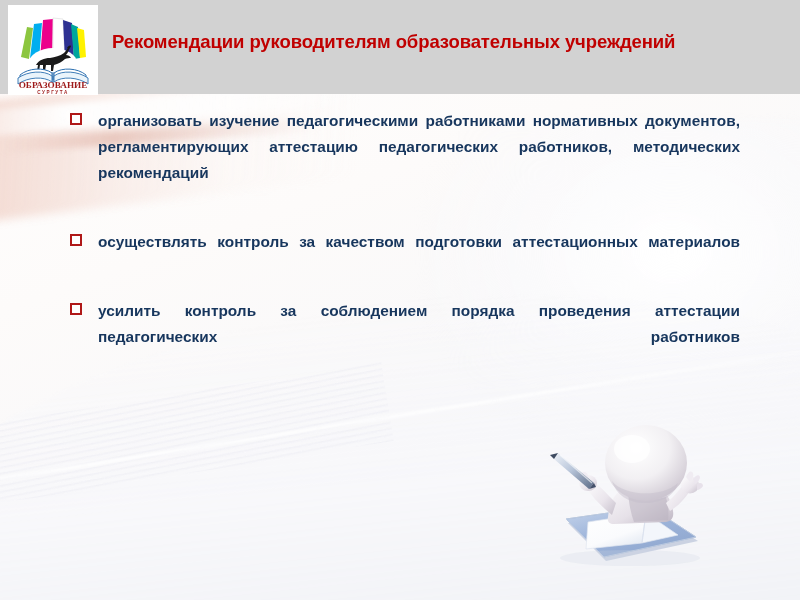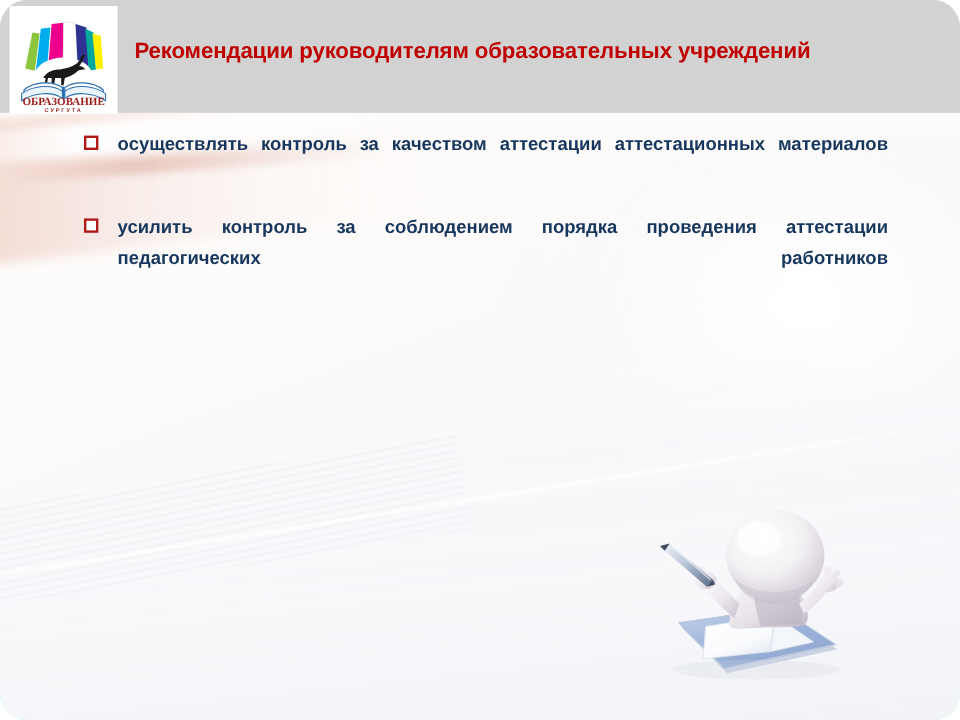--- a/index.html
+++ b/index.html
@@ -13,21 +13,20 @@
     font-family: "Liberation Sans", sans-serif;
     background: #ffffff;
   }
 
   #slide {
     position: relative;
     width: 800px;
     height: 600px;
     overflow: hidden;
     background: #5eead4;
-    border-radius: 23px;
   }
 
   
   .bg-base {
     position: absolute;
     inset: 0;
     background:
       linear-gradient(160deg, #ffffff 0%, #fdfbfa 35%, #f7f7f9 70%, #f1f2f5 100%);
   }
   .bg-swoosh-top {
@@ -247,25 +246,29 @@
         <line x1="45" y1="67" x2="45" y2="78" stroke="#2b6fb0" stroke-width="1.1"></line>
       </g>
 
       <text x="45" y="82.5" text-anchor="middle" font-family="Liberation Serif, serif" font-size="9.2" font-weight="bold" fill="#9E1B1B">ОБРАЗОВАНИЕ</text>
       <text x="45" y="88.5" text-anchor="middle" font-family="Liberation Sans, sans-serif" font-size="4.6" font-weight="bold" letter-spacing="1.6" fill="#9E1B1B">СУРГУТА</text>
     </svg>
   </div>
 
   <div class="content">
 
-
-
     <div class="bullet-row">
       <span class="bullet-marker"></span>
-      <div class="bullet-text">осуществлять контроль за качеством аттестации аттестационных материалов</div>
+      <div class="bullet-text">организовать изучение педагогическими работниками нормативных документов, регламентирующих аттестацию педагогических работников, методических рекомендаций</div>
+    </div>
+
+
+    <div class="bullet-row">
+      <span class="bullet-marker"></span>
+      <div class="bullet-text">осуществлять контроль за качеством подготовки аттестационных материалов</div>
     </div>
 
     <div class="bullet-row">
       <span class="bullet-marker"></span>
       <div class="bullet-text">усилить контроль за соблюдением порядка проведения аттестации педагогических работников</div>
     </div>
 
   </div>
 
   <div class="figure-wrap">

